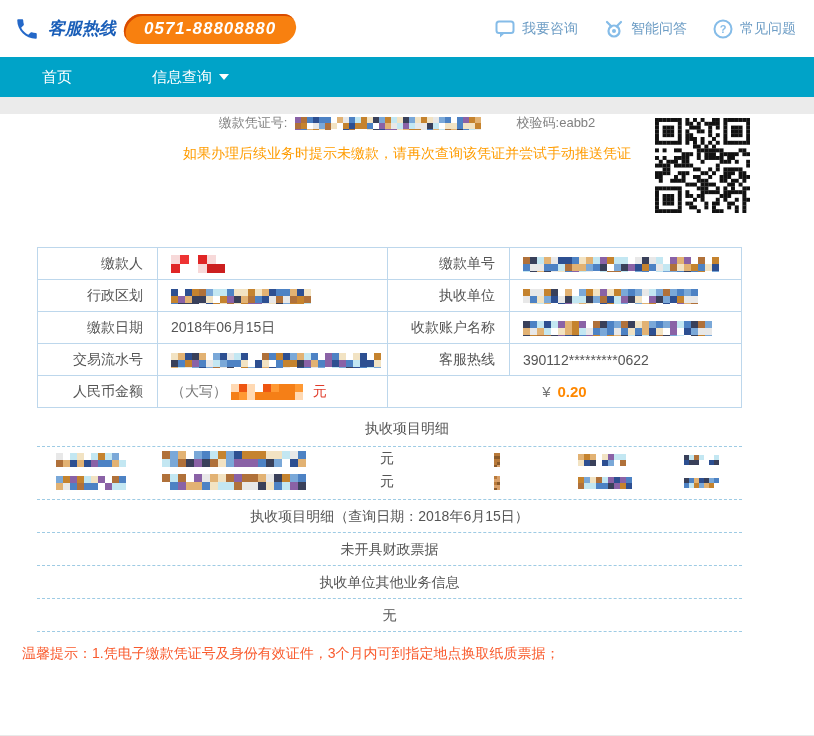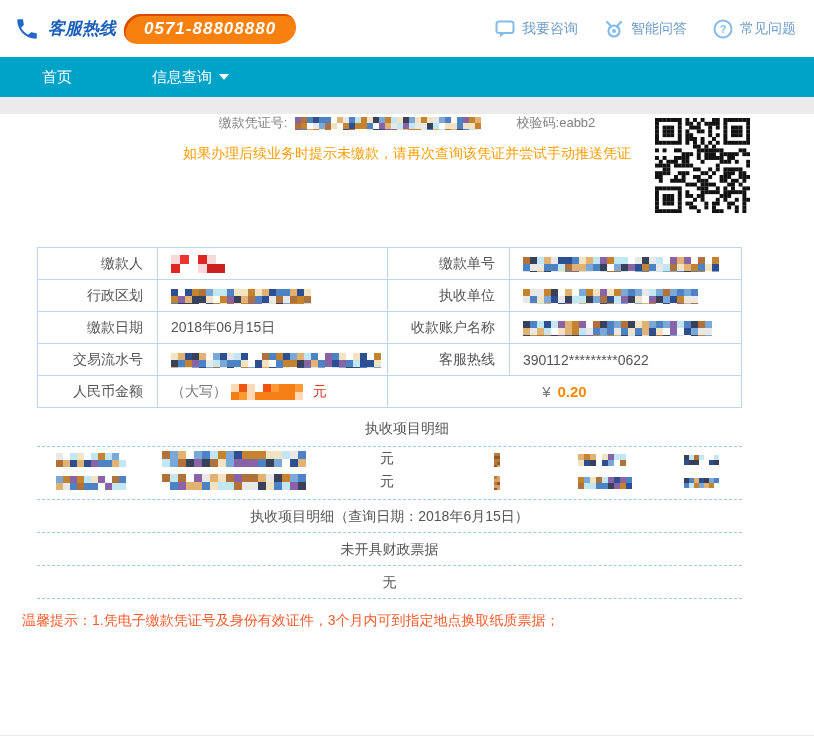--- a/index.html
+++ b/index.html
@@ -1248,18 +1248,19 @@
             <i style="width: 5px; height: 5px; background: rgb(122, 168, 216);"></i>
             <i style="width: 5px; height: 5px; background: rgb(226, 178, 115);"></i>
             <i style="width: 5px; height: 5px; background: rgb(197, 131, 46);"></i>
             <i style="width: 5px; height: 5px; background: rgb(255, 255, 255);"></i>
           </span></div>
     </div>
   </div>
 
   <div class="note-row">执收项目明细（查询日期：2018年6月15日）</div>
   <div class="note-row">未开具财政票据</div>
+  <div class="note-row">执收单位其他业务信息</div>
   <div class="note-row">无</div>
 
   <div class="tip">温馨提示：1.凭电子缴款凭证号及身份有效证件，3个月内可到指定地点换取纸质票据；</div>
 </div>
 
 <div class="footer-strip"></div>
 
 </body></html>

